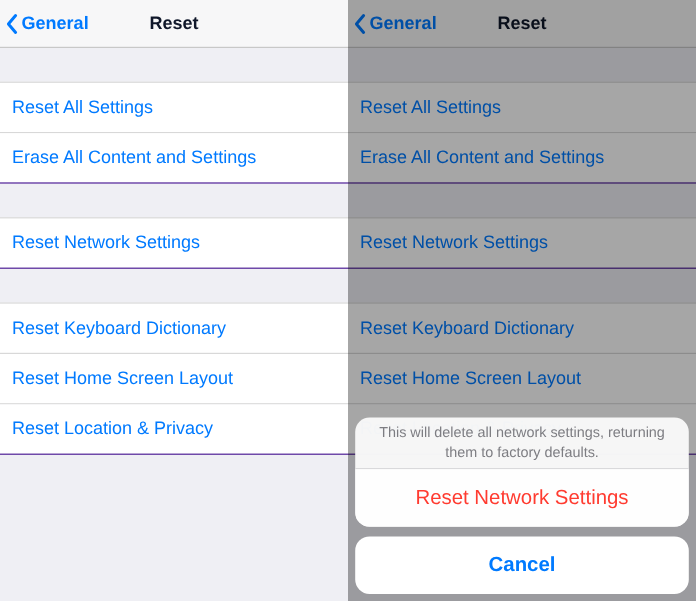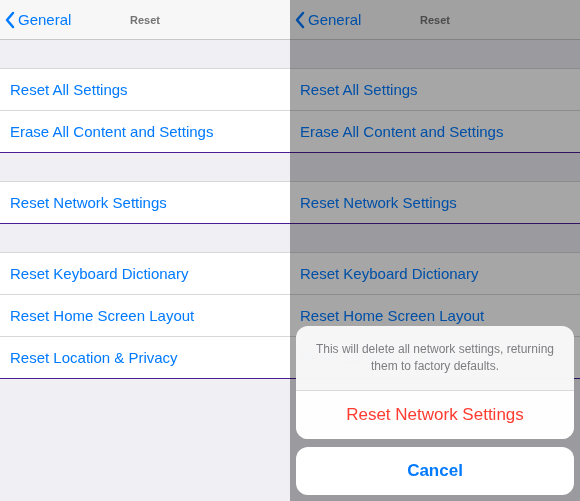--- a/index.html
+++ b/index.html
@@ -27,34 +27,35 @@
     align-items: center;
     position: relative;
   }
   .back {
     display: flex;
     align-items: center;
     color: #007aff;
     font-size: 15px;
     padding-left: 4px;
     cursor: pointer;
+    font-weight: bold;
   }
   .chev {
     width: 12px; height: 18px;
     display: inline-block;
     margin-right: 2px;
   }
   .chev svg { display: block; }
   .title {
     position: absolute;
     left: 0; right: 0;
     text-align: center;
     font-weight: 600;
-    font-size: 11px;
-    color: #737373;
+    font-size: 15px;
+    color: #0f172a;
     pointer-events: none;
   }
   .group { margin-top: 28px; }
   .row {
     background: #fff;
     border-top: 1px solid #d8d8d8;
     border-bottom: 1px solid #d8d8d8;
     padding: 12px 10px;
     font-size: 15px;
     color: #007aff;
@@ -79,21 +80,21 @@
   .sheet {
     background: rgba(248,248,248,0.98);
     border-radius: 12px;
     overflow: hidden;
     margin-bottom: 8px;
   }
   .sheet-msg {
     font-size: 12px;
     color: #7d7d82;
     text-align: center;
-    padding: 15px 18px;
+    padding: 4px 18px;
     border-bottom: 1px solid #d9d9db;
     line-height: 1.4;
   }
   .sheet-action {
     text-align: center;
     font-size: 17px;
     padding: 14px 10px;
     color: #ff3b30;
     cursor: pointer;
     background: rgba(255,255,255,0.9);

